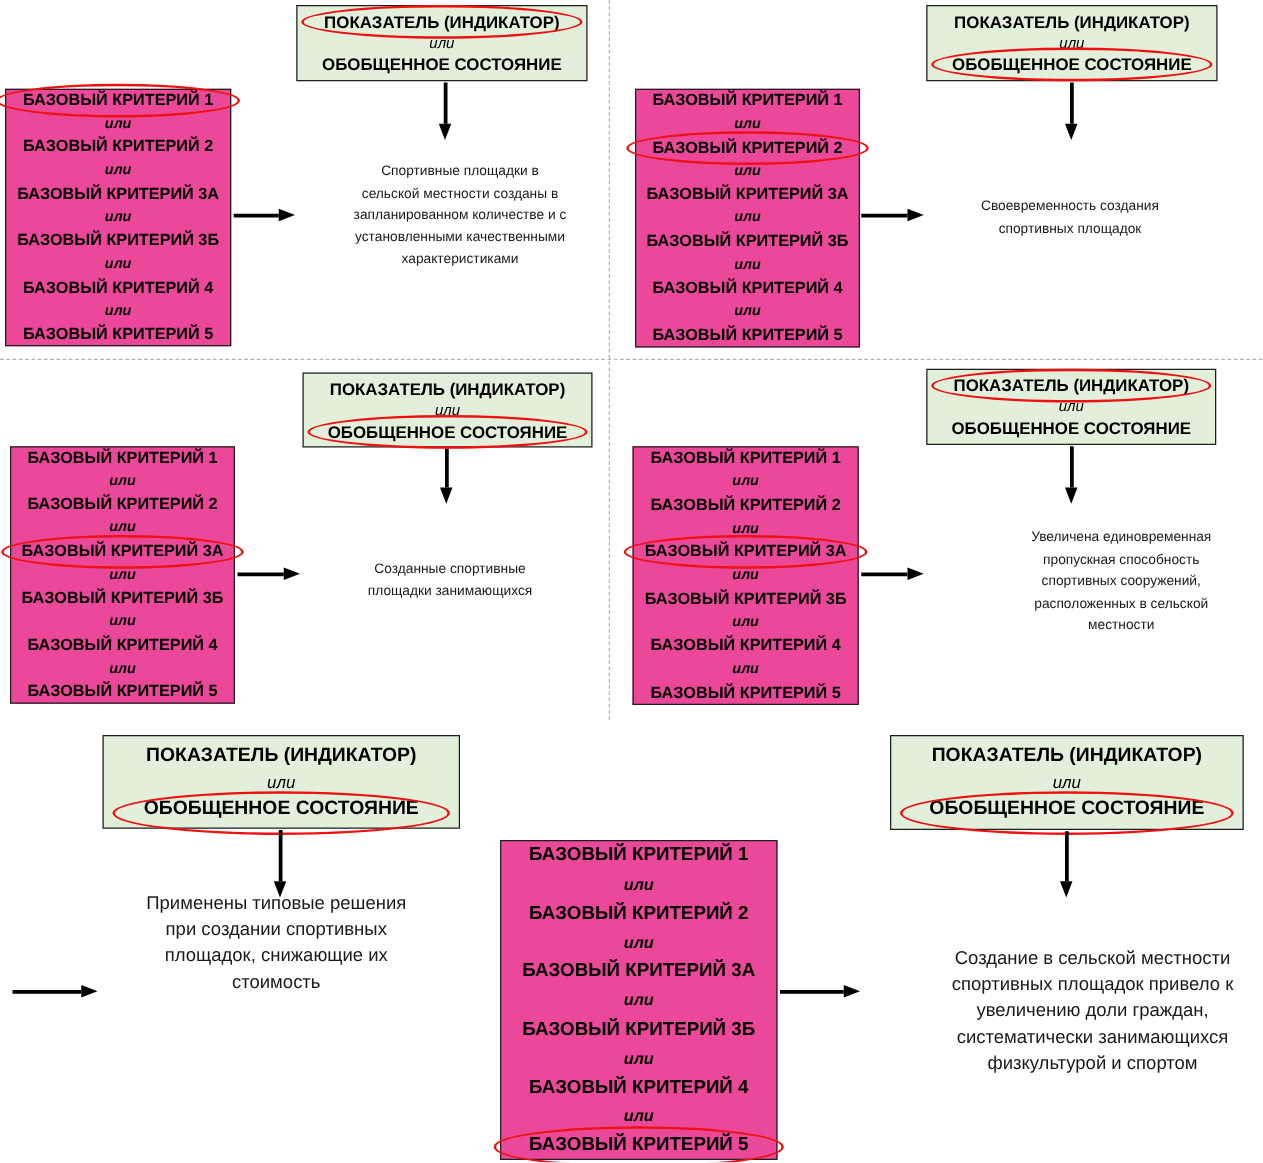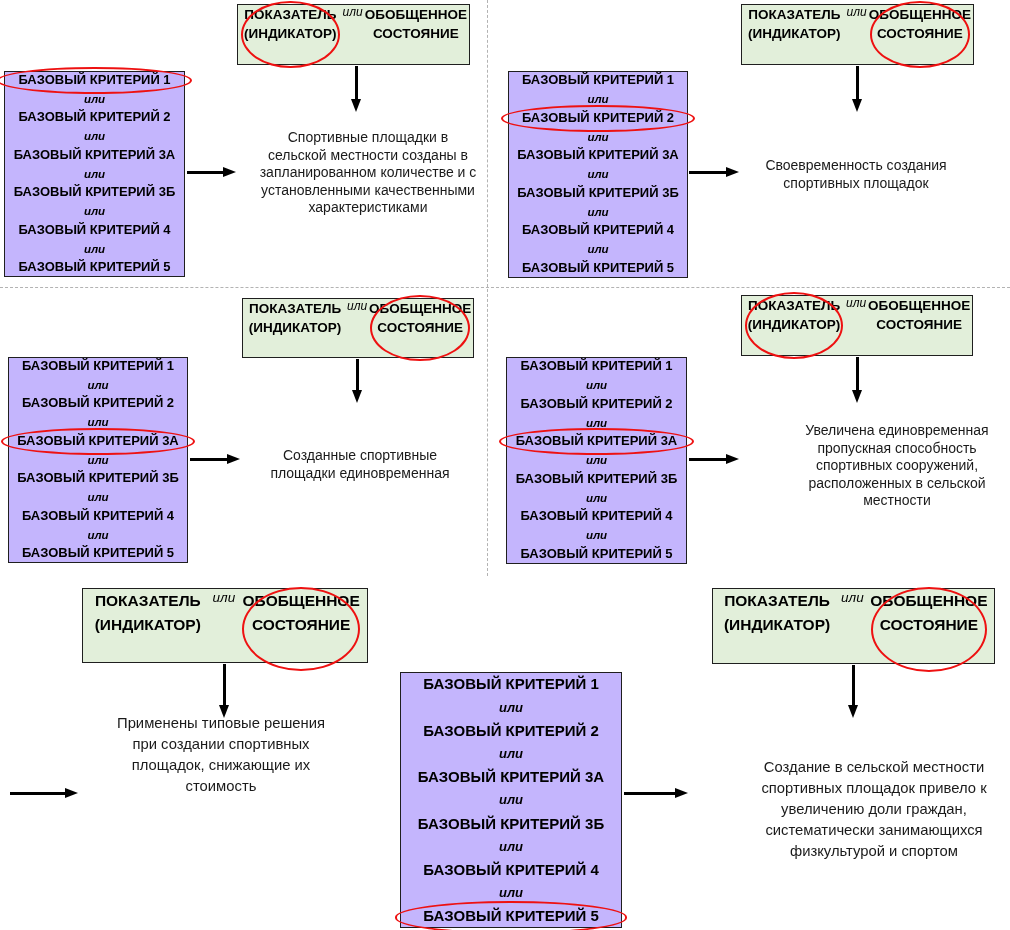--- a/index.html
+++ b/index.html
@@ -8,42 +8,42 @@
     font-family:"Liberation Sans", sans-serif; color:#000; overflow:hidden;
   }
 
   
   .dash-h { position:absolute; left:0; top:287px; width:1010px; height:0; border-top:1.4px dashed #b3b3b3; }
   .dash-v { position:absolute; left:487px; top:0; width:0; height:576px; border-left:1.4px dashed #b3b3b3; }
 
   
   .hbox {
     position:absolute; background:#e2efda; border:1.6px solid #1f1f1f; box-sizing:border-box;
-    display:flex; flex-direction:row; justify-content:center; text-align:center;
+    display:flex; flex-direction:column; justify-content:center; text-align:center;
   }
   .hbox .hl { position:relative; }
   .hbox .b  { font-weight:700; font-size:13.5px; line-height:19px; }
   .hbox .or { font-style:italic; font-size:12px; line-height:15px; }
   .hbox.big .b  { font-size:15.5px; line-height:24px; }
   .hbox.big .or { font-size:13.5px; line-height:18px; }
 
   
   .cbox {
-    position:absolute; background:#c4b5fd; border:1.6px solid #1f1f1f; box-sizing:border-box;
+    position:absolute; background:#ec4899; border:1.6px solid #1f1f1f; box-sizing:border-box;
     display:flex; flex-direction:column; justify-content:center; text-align:center;
   }
   .cbox .cr { position:relative; font-weight:700; font-size:13px; line-height:18.8px; }
   .cbox .or { position:relative; font-weight:700; font-style:italic; font-size:11.5px; line-height:18.7px; }
   .cbox.big .cr { font-size:15px; line-height:23.2px; }
   .cbox.big .or { font-size:13px; line-height:23.2px; }
 
   
   .result {
     position:absolute; text-align:center; white-space:pre-line; color:#1a1a1a;
-    font-size:14px; line-height:17.5px;
+    font-size:11px; line-height:17.5px;
   }
   .result.big { font-size:14.8px; line-height:21px; }
 
   
   .ring { position:absolute; border:2.6px solid #ee1111; border-radius:50%; pointer-events:none; }
   .rh      { left:3px;  right:3px;  top:-4px; bottom:-4px; }
   .rh-low  { left:7px;  right:7px;  top:-2px; bottom:-9px; }
   .rc      { left:-8px; right:-8px; top:-4px; bottom:-4px; }
   .rc-last { left:-6px; right:-6px; top:-3px; bottom:-6px; }
 
@@ -161,21 +161,21 @@
       <div class="cr">БАЗОВЫЙ КРИТЕРИЙ 3Б</div>
       <div class="or">или</div>
       <div class="cr">БАЗОВЫЙ КРИТЕРИЙ 4</div>
       <div class="or">или</div>
       <div class="cr">БАЗОВЫЙ КРИТЕРИЙ 5</div>
     </div>
 
     <div class="arr-r" style="left:190px;top:458px;width:37px"></div>
     <div class="arr-d" style="left:356px;top:359px;height:31px"></div>
     <div class="result" style="left:230px;top:447px;width:260px">Созданные спортивные
-площадки единовременная</div>
+площадки занимающихся</div>
   </section>
 
   <section>
     <div class="hbox" style="left:741px;top:295px;width:232px;height:61px">
       <div class="hl b">
         <span>ПОКАЗАТЕЛЬ (ИНДИКАТОР)</span>
         <span class="ring rh"></span>
       </div>
       <div class="hl or">или</div>
       <div class="hl b">ОБОБЩЕННОЕ СОСТОЯНИЕ</div>

